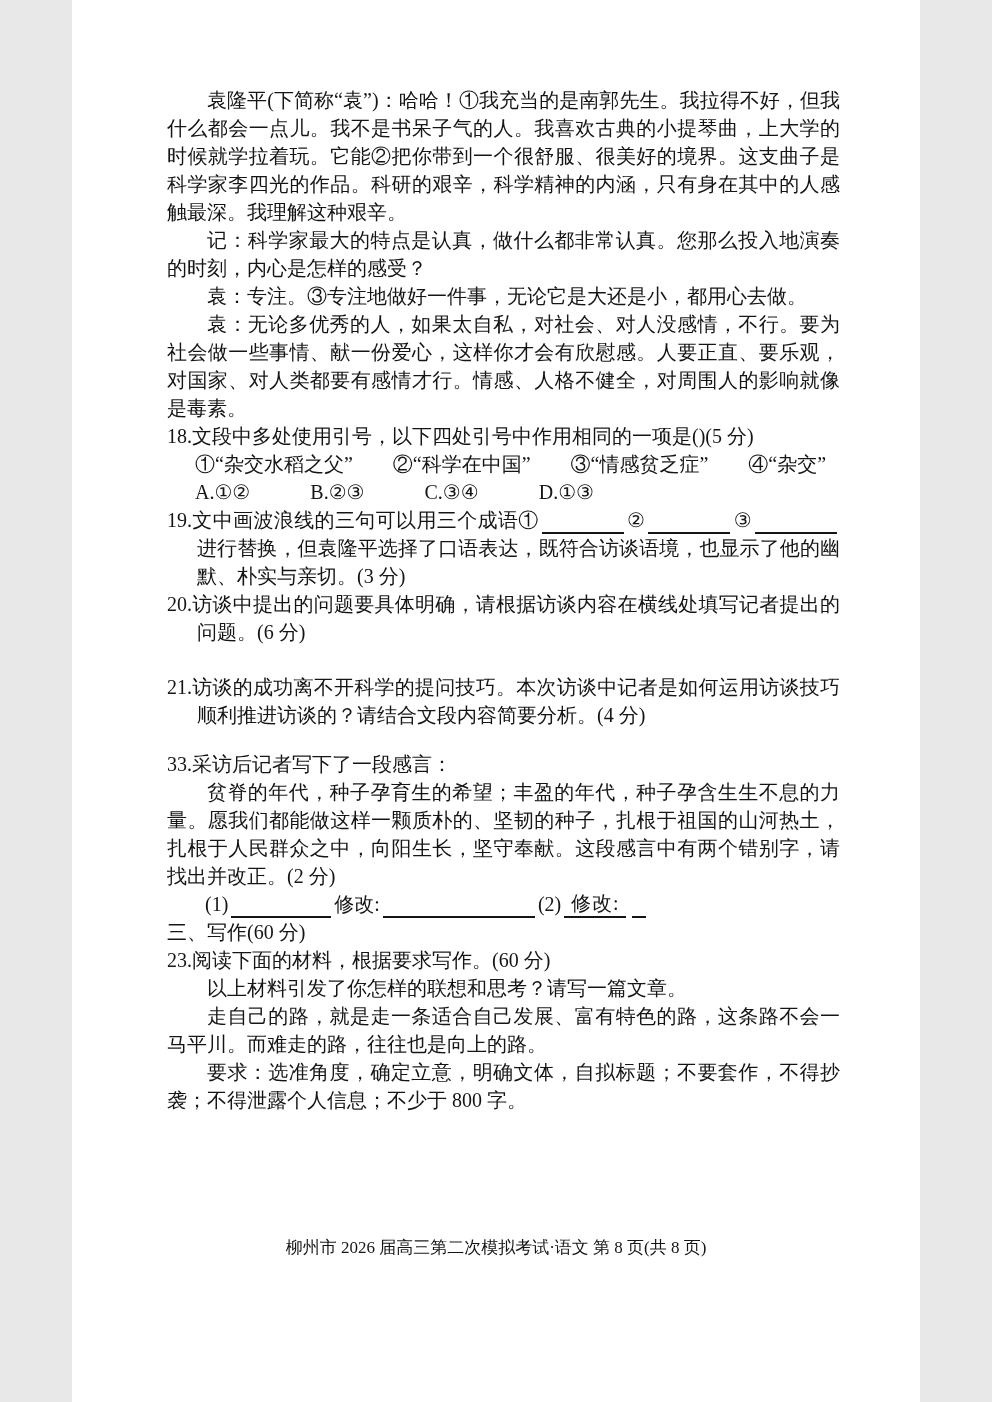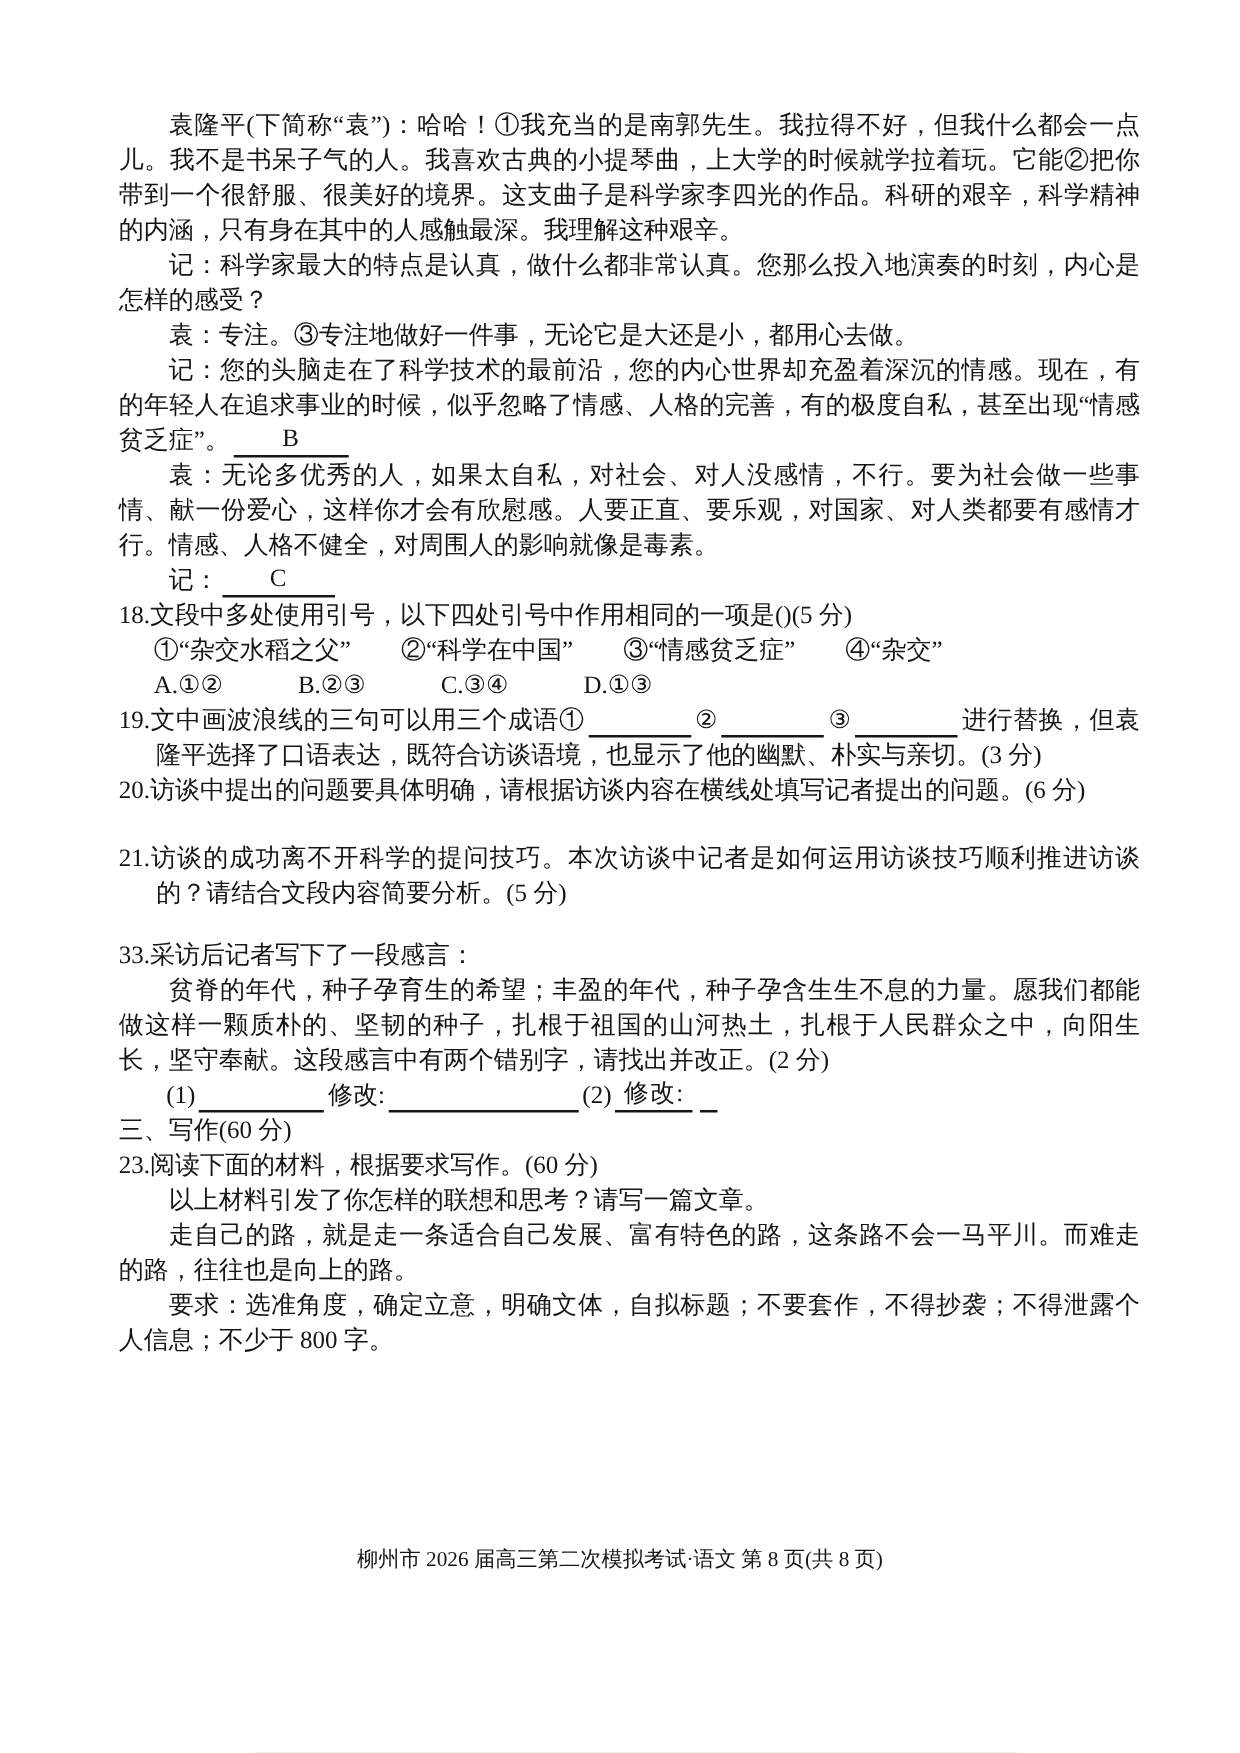--- a/index.html
+++ b/index.html
@@ -1,18 +1,18 @@
 <!DOCTYPE html>
 <html><head>
 <meta charset="utf-8">
 <style>
   html,body{margin:0;padding:0;background:#e8e8e8;}
   .page{
     position:relative;
-    width:992px;height:1402px;
+    width:848px;height:1402px;
     margin:0 auto;
     background:#ffffff;
     color:#151515;
     font-family:"Liberation Serif","DejaVu Serif",serif;
     font-size:20px;
     line-height:28px;
     box-sizing:border-box;
     padding:86px 80px 0 95px;
     text-align:justify;
     overflow:hidden;
@@ -50,30 +50,28 @@
   }
 </style>
 </head>
 <body>
 
 <div class="page">
   <div class="doc">
       <p class="pi"><span>袁隆平(下简称“袁”)：哈哈！①我充当的是南郭先生。我拉得不好，但我什么都会一点儿。我不是书呆子气的人。我喜欢古典的小提琴曲，上大学的时候就学拉着玩。它能②把你带到一个很舒服、很美好的境界。这支曲子是科学家李四光的作品。科研的艰辛，科学精神的内涵，只有身在其中的人感触最深。我理解这种艰辛。</span></p>
       <p class="pi"><span>记：科学家最大的特点是认真，做什么都非常认真。您那么投入地演奏的时刻，内心是怎样的感受？</span></p>
       <p class="pi"><span>袁：专注。③专注地做好一件事，无论它是大还是小，都用心去做。</span></p>
-      <p class="pi"><span>记：您的头脑走在了科学技术的最前沿，您的内心世界却充盈着深沉的情感。现在，有的年轻人在追求事业的时候，似乎忽略了情感、人格的完善，有的极度自私，甚至出现“情感贫乏症”。</span><span class="blank" style="width: 92px;">B</span></p>
       <p class="pi"><span>袁：无论多优秀的人，如果太自私，对社会、对人没感情，不行。要为社会做一些事情、献一份爱心，这样你才会有欣慰感。人要正直、要乐观，对国家、对人类都要有感情才行。情感、人格不健全，对周围人的影响就像是毒素。</span></p>
-      <p class="pi"><span>记：</span><span class="blank" style="width: 90px;">C</span></p>
       <p class="q"><span>18.文段中多处使用引号，以下四处引号中作用相同的一项是()(5 分)</span></p>
       <p class="opt"><span>①“杂交水稻之父”　　②“科学在中国”　　③“情感贫乏症”　　④“杂交”</span></p>
       <p class="opt"><span>A.①②　　　B.②③　　　C.③④　　　D.①③</span></p>
       <p class="q"><span>19.文中画波浪线的三句可以用三个成语①</span><span class="blank" style="width: 82px;"></span><span>②</span><span class="blank" style="width: 82px;"></span><span>③</span><span class="blank" style="width: 82px;"></span><span>进行替换，但袁隆平选择了口语表达，既符合访谈语境，也显示了他的幽默、朴实与亲切。(3 分)</span></p>
       <p class="q"><span>20.访谈中提出的问题要具体明确，请根据访谈内容在横线处填写记者提出的问题。(6 分)</span></p>
       <div style="height: 27px;"></div>
-      <p class="q"><span>21.访谈的成功离不开科学的提问技巧。本次访谈中记者是如何运用访谈技巧顺利推进访谈的？请结合文段内容简要分析。(5 分)</span></p>
+      <p class="q"><span>21.访谈的成功离不开科学的提问技巧。本次访谈中记者是如何运用访谈技巧顺利推进访谈的？请结合文段内容简要分析。(4 分)</span></p>
       <div style="height: 21px;"></div>
       <p class="q"><span>33.采访后记者写下了一段感言：</span></p>
       <p class="pi"><span>贫脊的年代，种子孕育生的希望；丰盈的年代，种子孕含生生不息的力量。愿我们都能做这样一颗质朴的、坚韧的种子，扎根于祖国的山河热土，扎根于人民群众之中，向阳生长，坚守奉献。这段感言中有两个错别字，请找出并改正。(2 分)</span></p>
       <p class="ans"><span>(1)</span><span class="blank" style="width: 100px;"></span><span>修改:</span><span class="blank" style="width: 152px;"></span><span>(2)</span><span class="blank" style="width: 62px;">修改:</span><span class="blank" style="width: 14px;"></span></p>
       <p class="sec"><span>三、写作(60 分)</span></p>
       <p class="q"><span>23.阅读下面的材料，根据要求写作。(60 分)</span></p>
       <p class="pi"><span>以上材料引发了你怎样的联想和思考？请写一篇文章。</span></p>
       <p class="pi"><span>走自己的路，就是走一条适合自己发展、富有特色的路，这条路不会一马平川。而难走的路，往往也是向上的路。</span></p>
       <p class="pi"><span>要求：选准角度，确定立意，明确文体，自拟标题；不要套作，不得抄袭；不得泄露个人信息；不少于 800 字。</span></p>
     </div>

